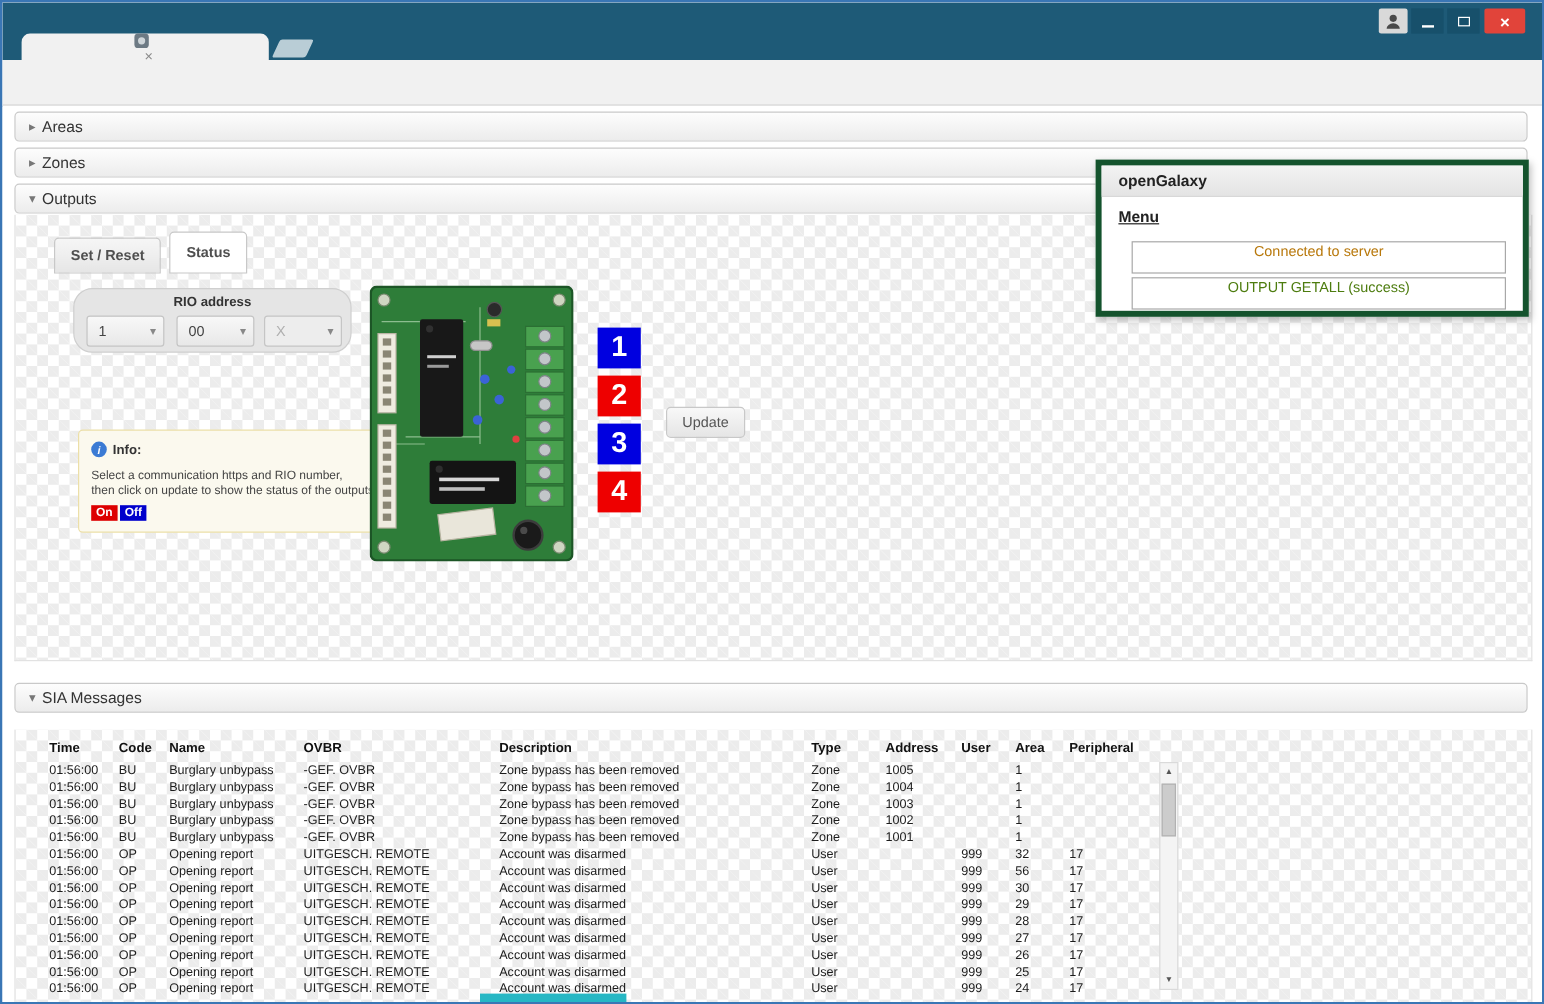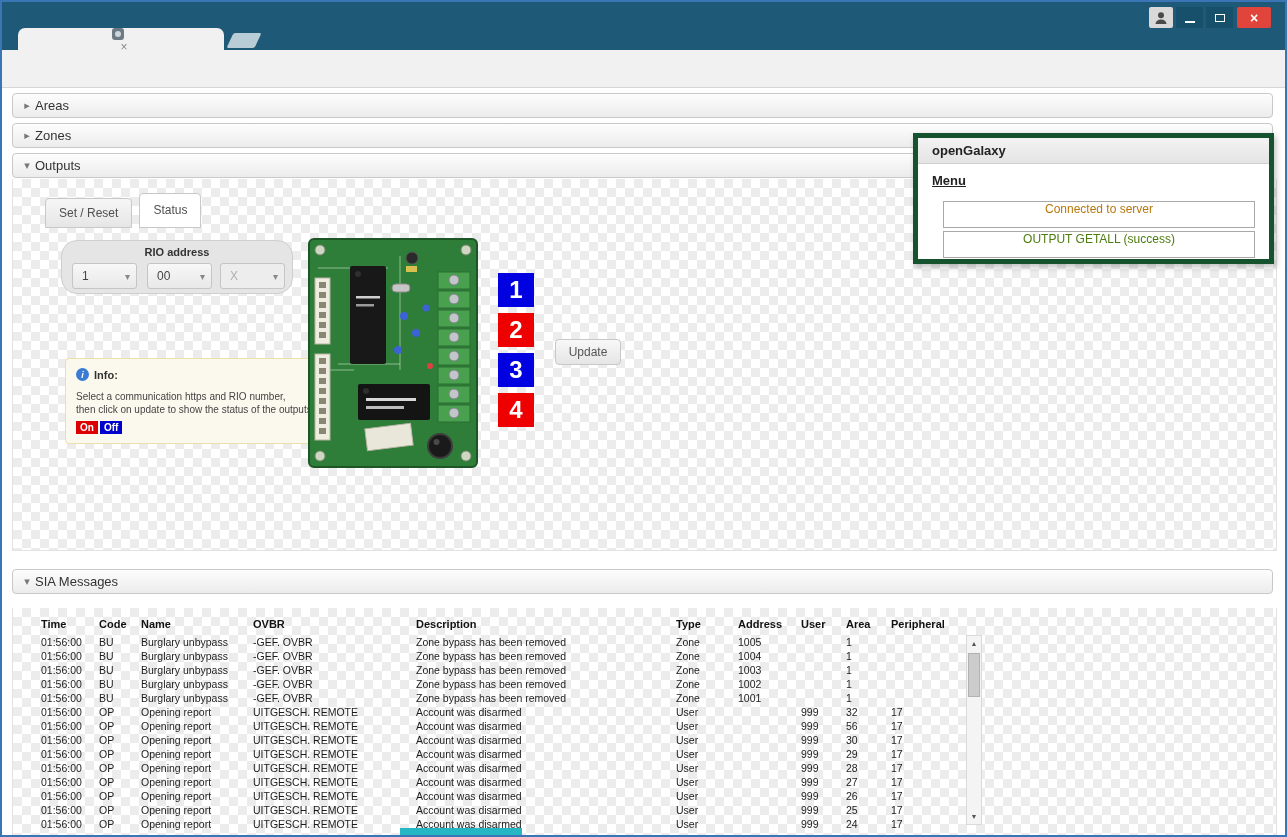--- a/index.html
+++ b/index.html
@@ -53,21 +53,21 @@
     background-image:
       linear-gradient(45deg,#ececec 25%,transparent 25%,transparent 75%,#ececec 75%),
       linear-gradient(45deg,#ececec 25%,transparent 25%,transparent 75%,#ececec 75%);
     background-size:18px 18px; background-position:0 0,9px 9px; }
 
   .outputs-content { position:absolute; left:10px; top:90px; width:1265px; height:372px;
                      border:1px solid #e2e2e2; border-top:none; }
 
   .tabs-row { position:absolute; left:32px; top:14px; display:flex; gap:7px; align-items:flex-end; }
   .tab-btn { background:linear-gradient(#f6f6f6,#e6e6e6); border:1px solid #c8c8c8;
-             border-radius:4px 4px 0 0; color:#4f4f4f; font-weight:normal; font-size:12px;
+             border-radius:4px 4px 0 0; color:#4f4f4f; font-weight:bold; font-size:12px;
              padding:7px 13px; cursor:pointer; }
   .tab-btn.active { background:#fff; padding:9px 13px 10px; }
 
   .rio-box { position:absolute; left:48px; top:61px; width:232px; height:54px; background:#e5e5e5;
              border:1px solid #cfcfcf; border-radius:16px; }
   .rio-label { text-align:center; font-size:11px; font-weight:bold; color:#333; padding-top:5px; }
   .select { position:absolute; top:22px; width:65px; height:26px;
             background:linear-gradient(#f8f8f8,#e8e8e8); border:1px solid #c5c5c5; border-radius:3px;
             font-size:12px; color:#444; display:flex; align-items:center; padding:0 6px 0 9px; cursor:pointer; }
   .select .sel-arrow { margin-left:auto; color:#888; font-size:10px; }

